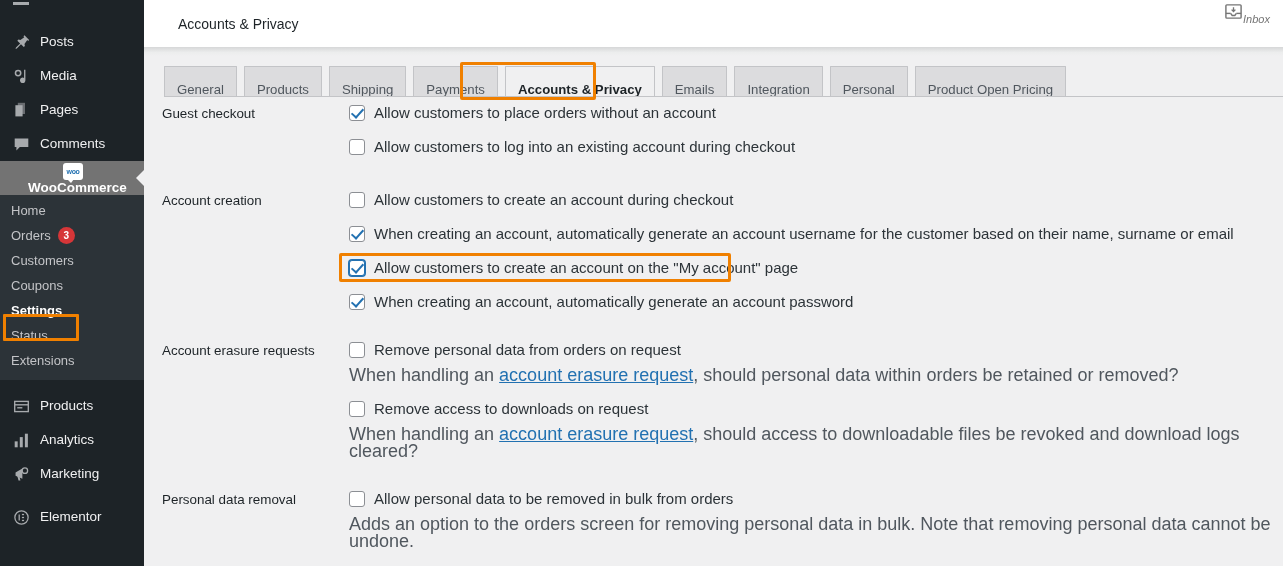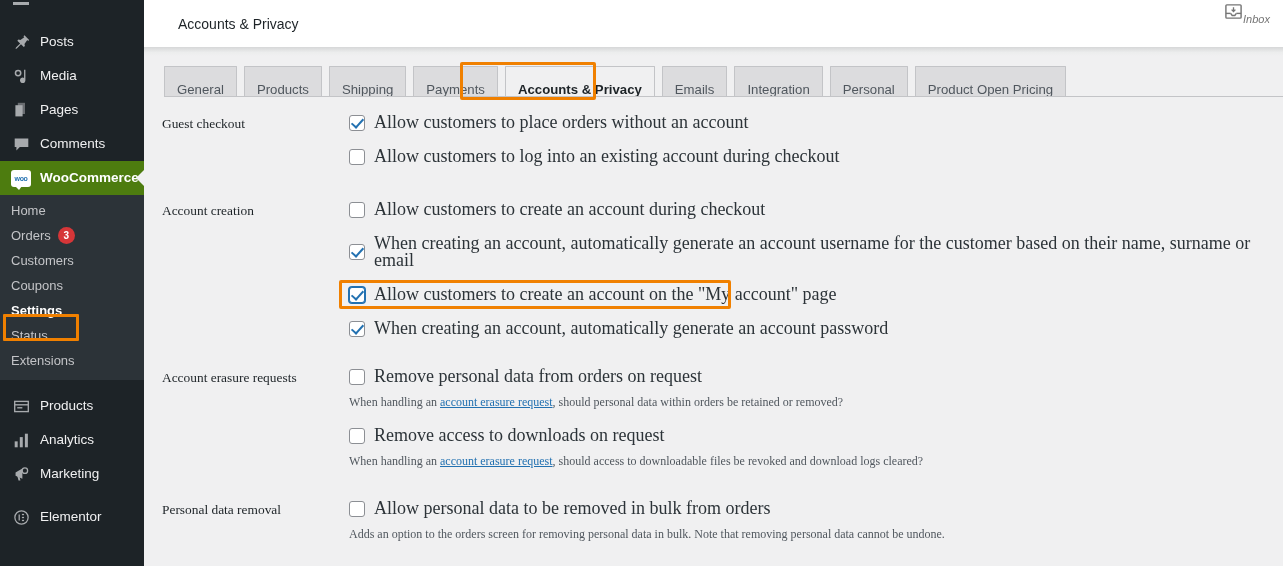--- a/index.html
+++ b/index.html
@@ -30,23 +30,24 @@
   .menu-top .mi {
     width: 20px; height: 20px;
     margin-right: 9px;
     display: flex; align-items: center; justify-content: center;
     color: #a7aaad;
     flex: 0 0 20px;
   }
   .menu-top .mi svg { display: block; }
   .menu-top .mlabel { line-height: 1; }
   .menu-top.current {
-    background: #4d7c0f;
+    background: #737373;
     color: #fff;
     font-weight: bold;
+    flex-direction: column;
   }
   .menu-top.current .mi { color: #fff; }
   .menu-top.partial { height: 16px; }
   .menu-arrow {
     position: absolute; right: 0; top: 50%;
     transform: translateY(-50%);
     width: 0; height: 0;
     border-top: 8px solid transparent;
     border-bottom: 8px solid transparent;
     border-right: 8px solid #f0f0f1;
@@ -177,23 +178,22 @@
     z-index: 6;
   }
   #tab-rule {
     position: absolute; left: 20px; top: 40px;
     width: 1125px; height: 1px;
     background: #c3c4c7;
   }
 
   
   #form {
-    position: absolute; left: 0; top: 58px;
+    position: absolute; left: 0; top: 48px;
     width: 1139px;
-    font-family: Liberation Serif, serif;
   }
   .frow { display: flex; align-items: flex-start; }
   .flabel {
     width: 205px;
     flex: 0 0 205px;
     padding-left: 18px;
     font-size: 13.4px;
     color: #1d2327;
     font-weight: normal;
     padding-top: 2px;
@@ -223,27 +223,27 @@
     width: 5px; height: 10px;
     border: solid #2271b1;
     border-width: 0 2px 2px 0;
     transform: rotate(42deg);
   }
   .cb.focused {
     border-color: #2271b1;
     box-shadow: 0 0 0 1px #2271b1;
   }
   .chktext {
-    font-size: 18px;
+    font-size: 15px;
     color: #2c3338;
     cursor: pointer;
     line-height: 17px;
   }
   .desc {
-    font-size: 12px;
+    font-size: 18px;
     color: #50575e;
     margin-bottom: 16px;
     line-height: 17px;
   }
   .desc a { color: #2271b1; text-decoration: underline; }
   .row-highlight {
     position: absolute;
     left: -10px; top: -6px;
     width: 392px; height: 29px;
     border: 3px solid #f08000;

